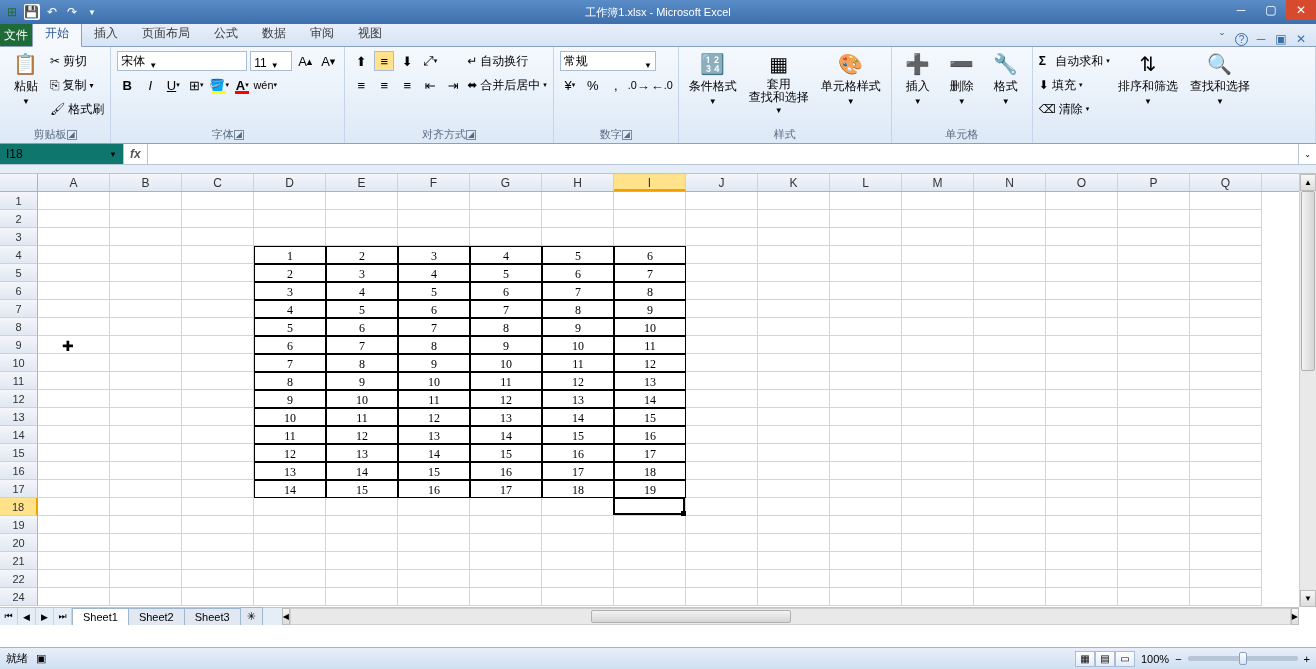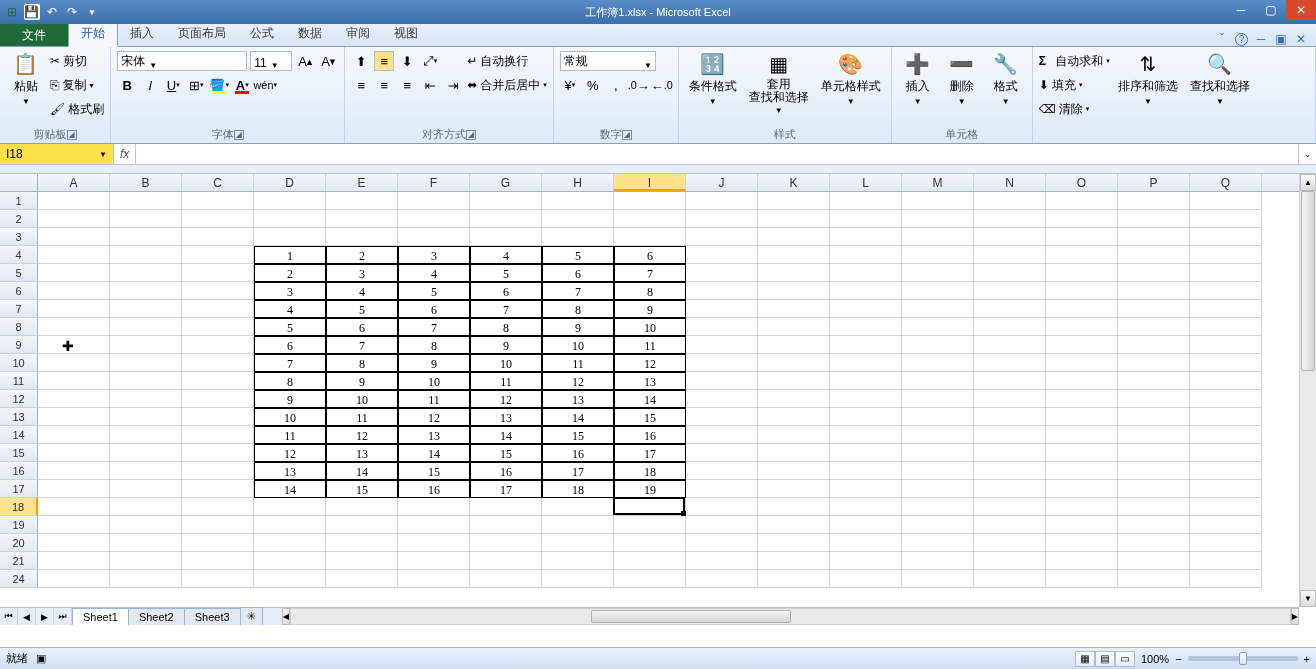--- a/index.html
+++ b/index.html
@@ -9,21 +9,21 @@
 .title-bar { height: 24px; background: linear-gradient(#5a8cc7,#3d6fac); display: flex; align-items: center; color: #fff; font-size: 11px; position: relative; }
 .title-bar .qat { display: flex; align-items: center; gap: 4px; padding: 0 4px; }
 .title-bar .qat span { width: 16px; height: 16px; display: inline-flex; align-items: center; justify-content: center; font-size: 12px; }
 .title-bar .title { position: absolute; left: 50%; transform: translateX(-50%); white-space: nowrap; }
 .title-bar .win-controls { position: absolute; right: 0; top: 0; display: flex; }
 .win-btn { width: 30px; height: 20px; display: flex; align-items: center; justify-content: center; font-size: 12px; color: #fff; }
 .win-close { background: #d74a2e; }
 
 
 .ribbon-tabs { height: 23px; background: linear-gradient(#e8eff9,#d6e4f4); border-bottom: 1px solid #8ba0bc; display: flex; align-items: flex-end; font-size: 12px; }
-.file-tab { background: #1e6a38; color: #fff; padding: 4px 22px; height: 100%; display: flex; align-items: center; }
+.file-tab { background: #1e6a38; color: #fff; padding: 4px 4px; height: 100%; display: flex; align-items: center; }
 .tab { padding: 4px 12px; color: #3b3b3b; cursor: default; }
 .tab.active { background: #f5f9fd; border-top: 1px solid #8ba0bc; border-left: 1px solid #8ba0bc; border-right: 1px solid #8ba0bc; border-bottom: 1px solid #f5f9fd; margin-bottom: -1px; color: #2b579a; }
 .ribbon-right { margin-left: auto; display: flex; align-items: center; gap: 6px; padding-right: 8px; color: #3b6ea5; }
 .ribbon-right span { width: 14px; height: 14px; display: inline-flex; align-items: center; justify-content: center; font-size: 12px; }
 
 
 .ribbon { height: 97px; background: linear-gradient(#f5f9fd,#dde9f7); border-bottom: 1px solid #8ba0bc; display: flex; font-size: 12px; }
 .group { border-right: 1px solid #c5d4e8; padding: 3px 6px 1px; display: flex; flex-direction: column; justify-content: space-between; }
 .group-label { text-align: center; font-size: 11px; color: #5a6b80; display: flex; align-items: center; justify-content: center; gap: 0; padding-top: 2px; }
 .dlg-launcher { width: 10px; height: 10px; border: 1px solid #7a8aa0; font-size: 8px; line-height: 8px; text-align: center; }
@@ -37,23 +37,23 @@
 .sm-row { display: flex; align-items: center; gap: 3px; height: 22px; }
 .sm-btn { width: 20px; height: 20px; display: flex; align-items: center; justify-content: center; font-size: 13px; border: 1px solid transparent; }
 .sm-btn.boxed { border: 1px solid #a9bdd8; background: #fff; }
 .combo { height: 20px; border: 1px solid #a9bdd8; background: #fff; display: flex; align-items: flex-end; padding: 0 3px; font-size: 12px; gap: 4px; }
 .combo .arr { font-size: 8px; }
 
 .stack { display: flex; flex-direction: column; gap: 2px; }
 
 
 .formula-row { height: 21px; border-bottom: 1px solid #b7c5d8; display: flex; align-items: stretch; font-size: 12px; }
-.name-box { width: 114px; border-right: 1px solid #b7c5d8; display: flex; align-items: center; padding: 0 6px; background: #fde047; }
+.name-box { width: 124px; border-right: 1px solid #b7c5d8; display: flex; align-items: center; padding: 0 6px; background: #0f766e; }
 .name-box .arr { margin-left: auto; font-size: 8px; }
-.fx-btns { display: flex; align-items: center; border-right: 1px solid #b7c5d8; padding: 0 6px; gap: 6px; color: #888; }
+.fx-btns { display: flex; align-items: center; border-right: 1px solid #b7c5d8; padding: 0 6px; gap: 6px; color: #888; font-weight: bold; }
 .fx-label { font-style: italic; color: #555; }
 .formula-input { flex: 1; background: #fff; }
 .formula-expand { width: 18px; border-left: 1px solid #b7c5d8; display: flex; align-items: center; justify-content: center; font-size: 8px; }
 
 
 .stripe { height: 9px; background: #e5edf7; border-bottom: 1px solid #b7c5d8; }
 
 
 .grid-wrap { position: relative; height: 451px; background: #fff; overflow: hidden; }
 .col-headers { position: absolute; left: 0; right: 17px; top: 0; height: 18px; display: flex; background: linear-gradient(#f3f6fb,#e1e8f2); border-bottom: 1px solid #9eb6ce; }
@@ -791,20 +791,40 @@
         <div class="cell"></div>
         <div class="cell"></div>
         <div class="cell"></div>
         <div class="cell"></div>
         <div class="cell"></div>
         <div class="cell"></div>
         <div class="cell"></div>
         <div class="cell"></div>
       </div>
       <div class="row">
+        <div class="row-h">22</div>
+        <div class="cell"></div>
+        <div class="cell"></div>
+        <div class="cell"></div>
+        <div class="cell"></div>
+        <div class="cell"></div>
+        <div class="cell"></div>
+        <div class="cell"></div>
+        <div class="cell"></div>
+        <div class="cell"></div>
+        <div class="cell"></div>
+        <div class="cell"></div>
+        <div class="cell"></div>
+        <div class="cell"></div>
+        <div class="cell"></div>
+        <div class="cell"></div>
+        <div class="cell"></div>
+        <div class="cell"></div>
+      </div>
+      <div class="row">
         <div class="row-h">24</div>
         <div class="cell"></div>
         <div class="cell"></div>
         <div class="cell"></div>
         <div class="cell"></div>
         <div class="cell"></div>
         <div class="cell"></div>
         <div class="cell"></div>
         <div class="cell"></div>
         <div class="cell"></div>

